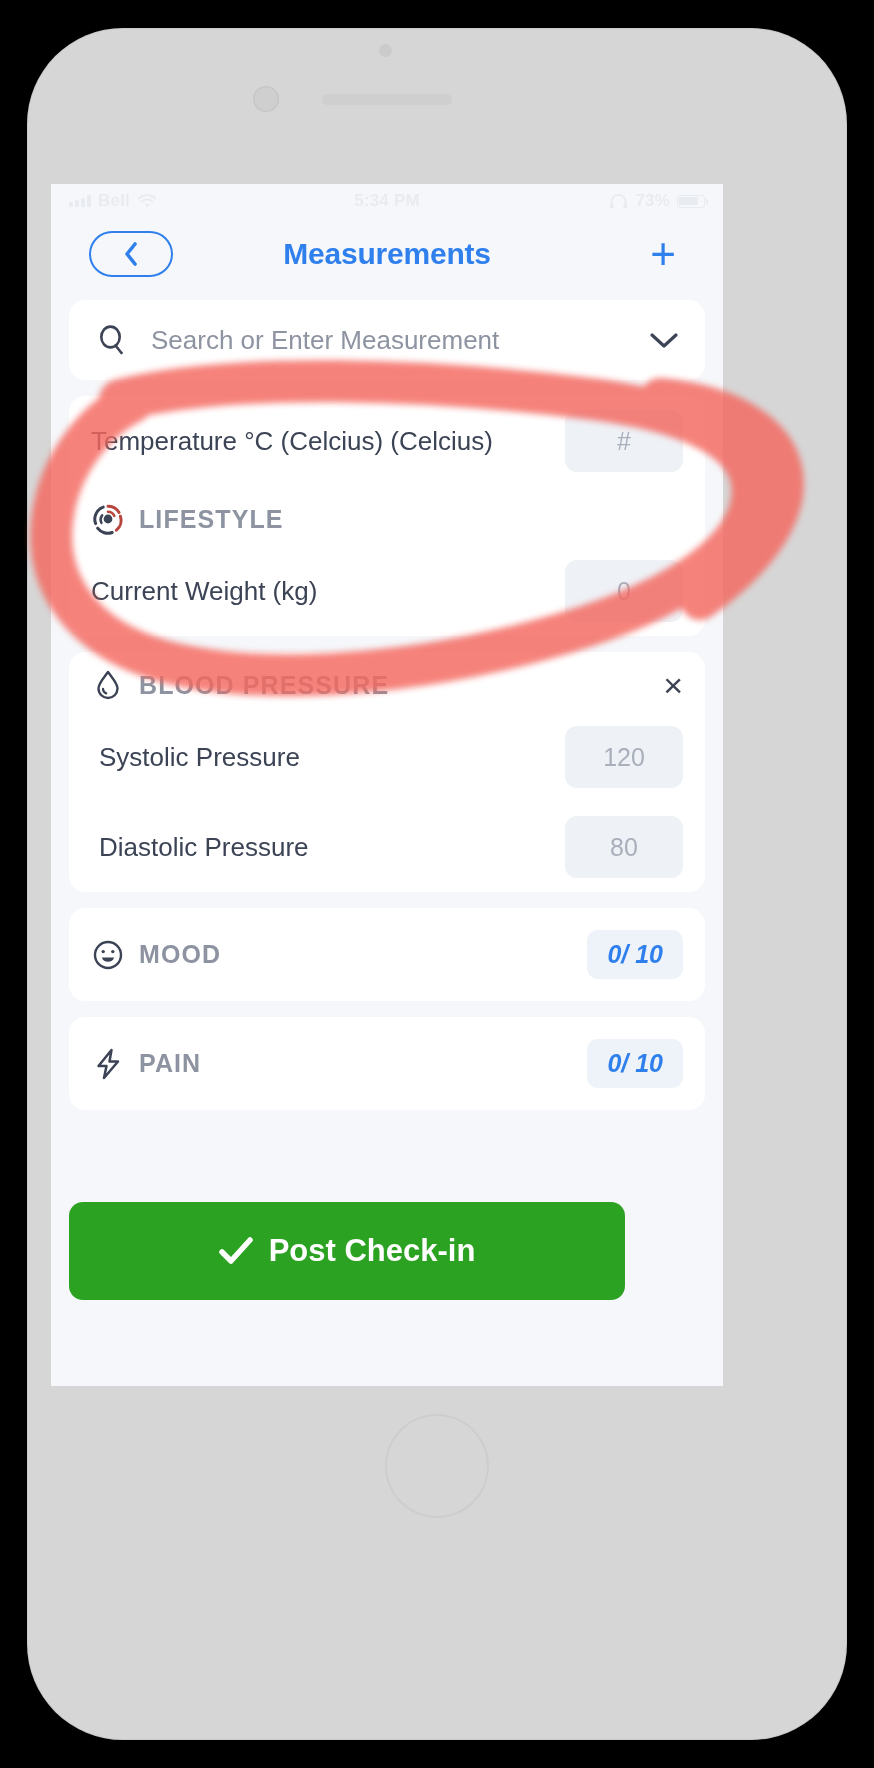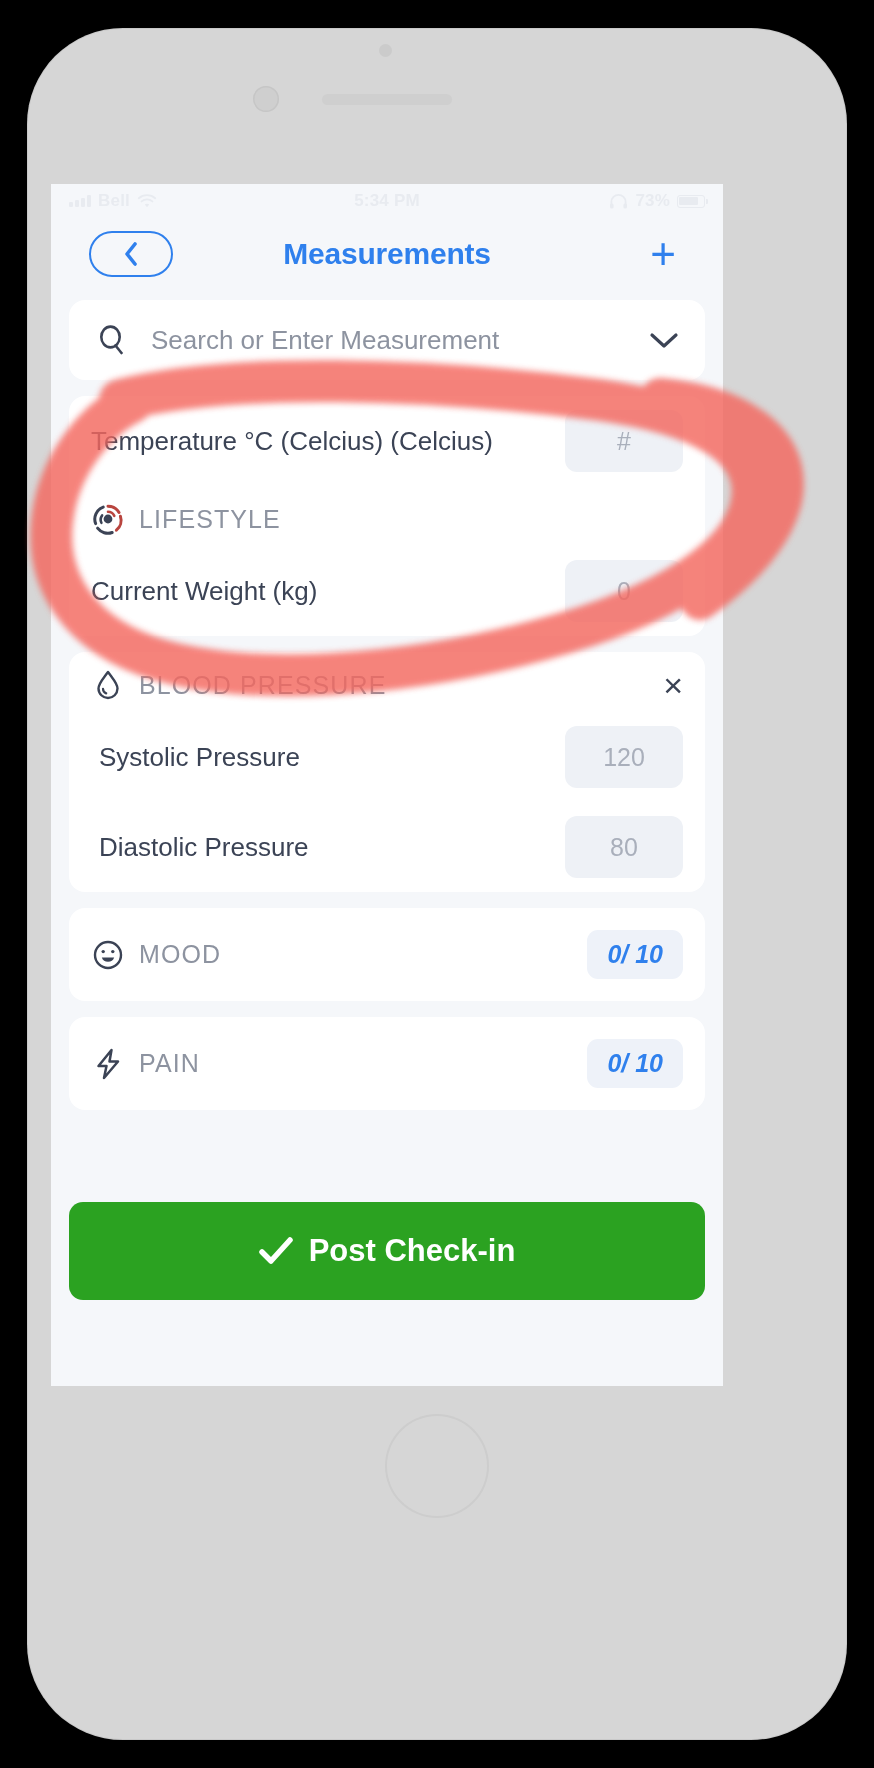--- a/index.html
+++ b/index.html
@@ -167,21 +167,21 @@
   }
 
   .section-head {
     display: flex; align-items: center;
     padding: 16px 22px 10px 22px;
     min-height: 56px;
   }
   .section-icon { width: 34px; height: 34px; flex: 0 0 34px; margin-right: 14px; }
   .section-title {
     font-size: 25px; color: #8d93a0;
-    letter-spacing: 1.1px; font-weight: 400;
+    letter-spacing: 1.1px; font-weight: 700;
   }
   .close-x {
     margin-left: auto; color: #3b4355;
     font-size: 34px; font-weight: 300; line-height: 1;
     cursor: pointer;
   }
   .score-badge {
     margin-left: auto;
     background: #eef2f9;
     color: #2f80ed;
@@ -349,21 +349,21 @@
           <svg class="section-icon" viewBox="0 0 34 34">
             <path d="M20.5 3L7.5 19h8L13 31l14-16.5h-8.5z" stroke="#3b4355" stroke-width="2.5" fill="none" stroke-linejoin="round"></path>
           </svg>
           <div class="section-title">PAIN</div>
           <div class="score-badge">0/ 10</div>
         </div>
       </div>
 
     </div>
 
-    <div class="cta" style="left:18px; top:1018px; width:636px;">
+    <div class="cta" style="left:18px; top:1018px; width:556px;">
       <svg width="34" height="30" viewBox="0 0 34 30">
         <path d="M3 16l9 9L31 4" stroke="#ffffff" stroke-width="5.5" fill="none" stroke-linecap="round" stroke-linejoin="round"></path>
       </svg>
       <span>Post Check-in</span>
     </div>
 
   </div>
 
   <svg class="annotation" viewBox="0 0 874 1768">
     <defs>

